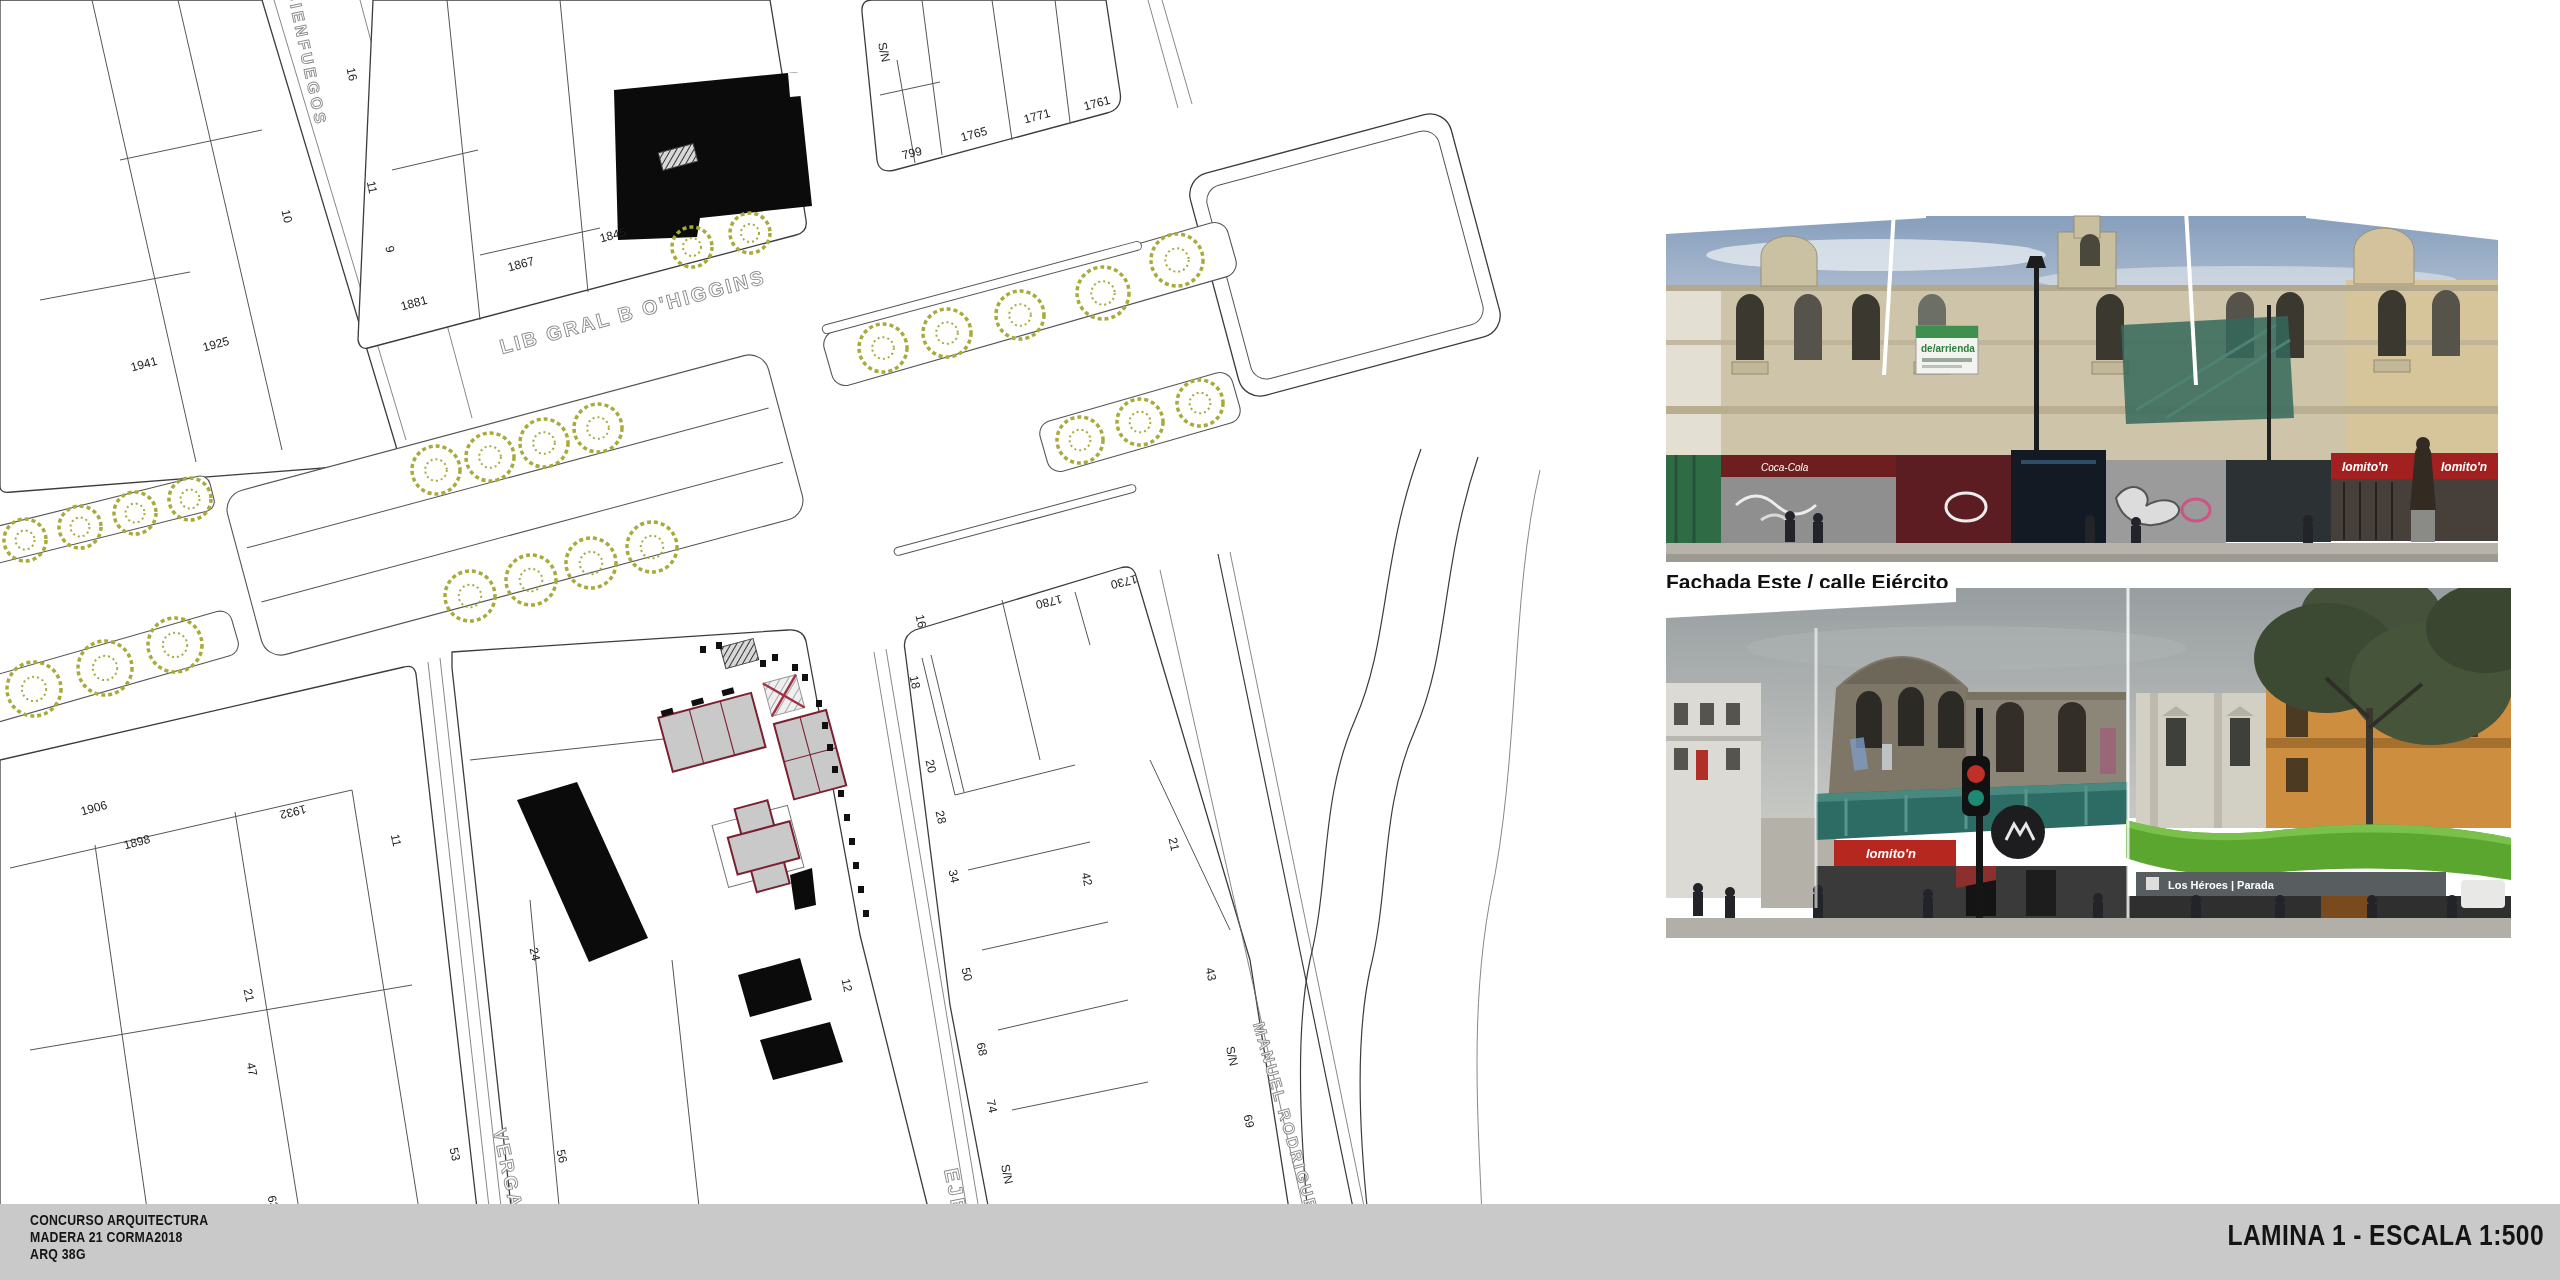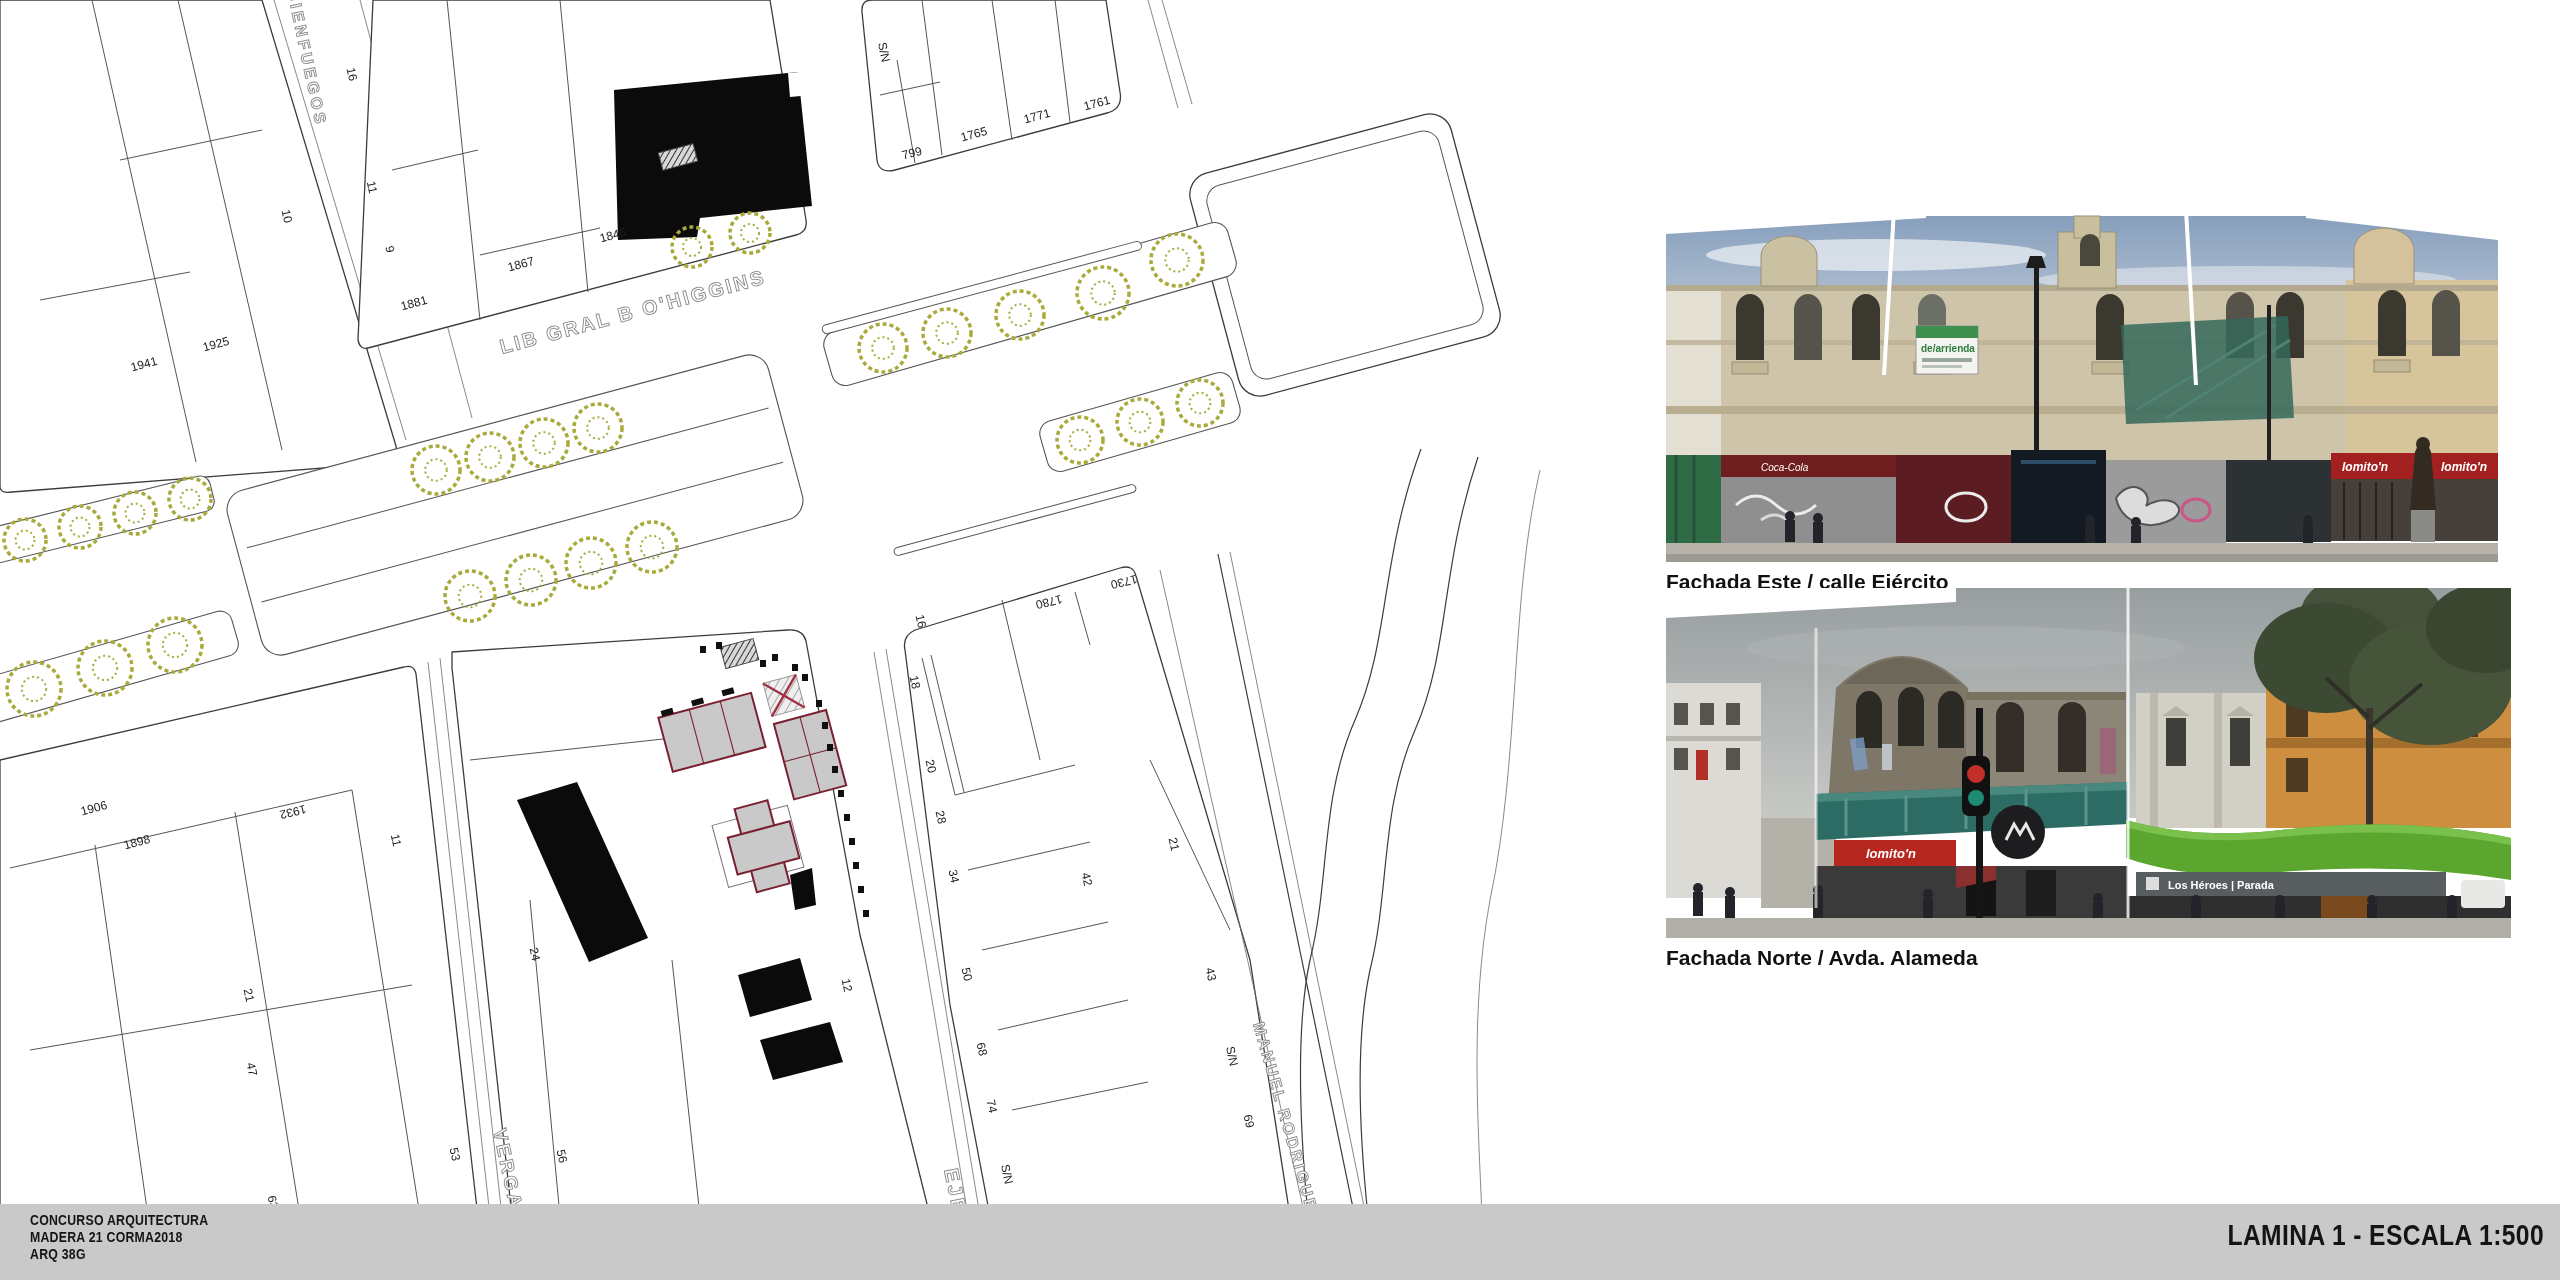--- a/index.html
+++ b/index.html
@@ -535,21 +535,20 @@
           <rect x="609" y="316" width="10" height="20"></rect>
         <circle cx="706" cy="312" r="5"></circle>
           <rect x="701" y="316" width="10" height="20"></rect>
         <circle cx="786" cy="312" r="5"></circle>
           <rect x="781" y="316" width="10" height="20"></rect>
       </g>
       <rect x="0" y="330" width="845" height="20" fill="#b2afa8"></rect>
       <line x1="462" y1="0" x2="462" y2="330" stroke="#fff" stroke-width="3" opacity="0.8"></line>
       <line x1="150" y1="40" x2="150" y2="320" stroke="#fff" stroke-width="3" opacity="0.6"></line>
     </svg>
-    <figcaption>Fachada Norte / Avda. Alameda</figcaption>
   </figure>
 
   <div class="footer">
     <div class="footer-left">
       <div>CONCURSO ARQUITECTURA</div>
       <div>MADERA 21 CORMA2018</div>
       <div>ARQ 38G</div>
     </div>
     <div class="footer-right">LAMINA 1 - ESCALA 1:500</div>
   </div>

